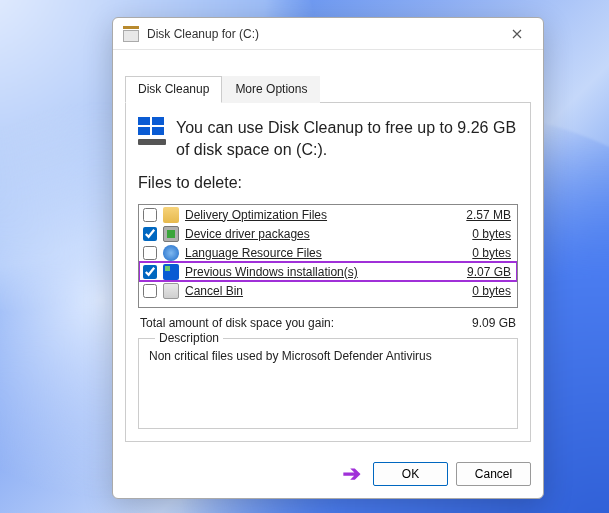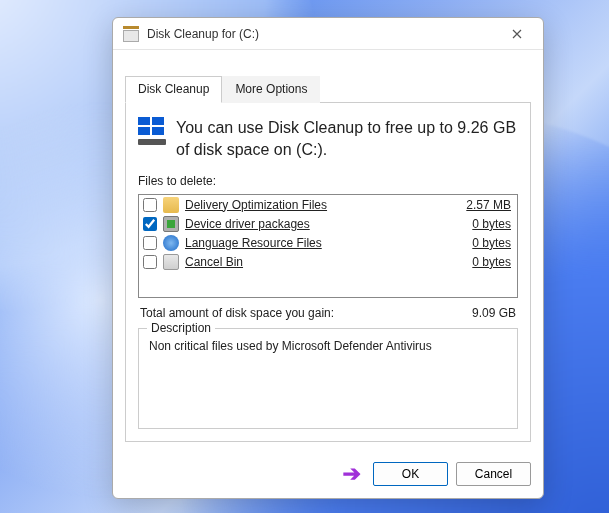--- a/index.html
+++ b/index.html
@@ -79,21 +79,21 @@
   .intro { display:flex; gap:10px; padding:4px 0 8px 0;}
   .win-icon { width:28px; height:28px; flex:0 0 28px; position:relative;}
   .win-icon .q{position:absolute;width:12px;height:8px;}
   .q1{top:0;left:0;background:#0a5bd3;}
   .q2{top:0;left:14px;background:#0a5bd3;}
   .q3{top:10px;left:0;background:#0a5bd3;}
   .q4{top:10px;left:14px;background:#0a5bd3;}
   .drive-strip{position:absolute;bottom:0;left:0;right:0;height:6px;background:#555;border-radius:1px;}
   .intro-text { line-height:1.35; font-size:16px;}
 
-  .label{font-size:12px; margin:6px 0 6px 0;}
+  .label{font-size:16px; margin:6px 0 12px 0;}
 
   .listbox {
     border:1px solid #888;
     height:104px;
     overflow-y:auto;
     background:#fff;
     position:relative;
   }
   .row {
     display:flex; align-items:center;
@@ -125,21 +125,21 @@
   .total-line{display:flex;justify-content:space-between;padding:8px 2px 6px 2px;font-size:12px;}
 
   .groupbox{
     border:1px solid #ccc;
     padding:10px 10px 10px 10px;
     margin-top:2px;
     position:relative;
     flex:1;
   }
   .groupbox .legend{
-    position:absolute; top:-8px; left:8px;
+    position:absolute; top:-8px; left:16px;
     background:#fff; padding:0 4px; font-size:12px;
   }
 
   .button-row{
     display:flex; justify-content:flex-end; gap:8px;
     padding:10px 12px 12px 12px;
     align-items:center;
   }
   .btn{
     min-width:75px; height:24px;
@@ -214,20 +214,26 @@
             <div class="ficon ic-package"></div>
             <div class="name">Device driver packages</div>
             <div class="size">0 bytes</div>
           </div>
           <div class="row">
             <input type="checkbox" style="">
             <div class="ficon ic-globe"></div>
             <div class="name">Language Resource Files</div>
             <div class="size">0 bytes</div>
           </div>
+          <div class="row highlight">
+            <input type="checkbox" checked="" style="">
+            <div class="ficon ic-win"></div>
+            <div class="name">Previous Windows installation(s)</div>
+            <div class="size">9.07 GB</div>
+          </div>
           <div class="row">
             <input type="checkbox" style="">
             <div class="ficon ic-bin"></div>
             <div class="name">Cancel Bin</div>
             <div class="size">0 bytes</div>
           </div>
         </div>
 
       <div class="total-line">
         <span>Total amount of disk space you gain:</span>

